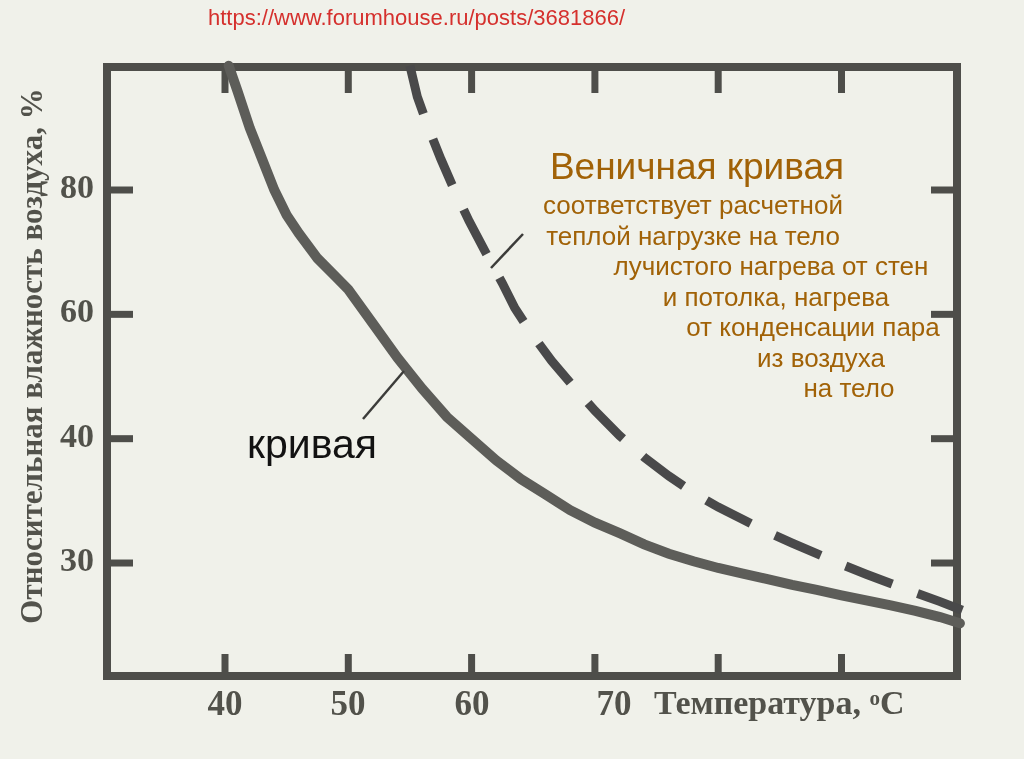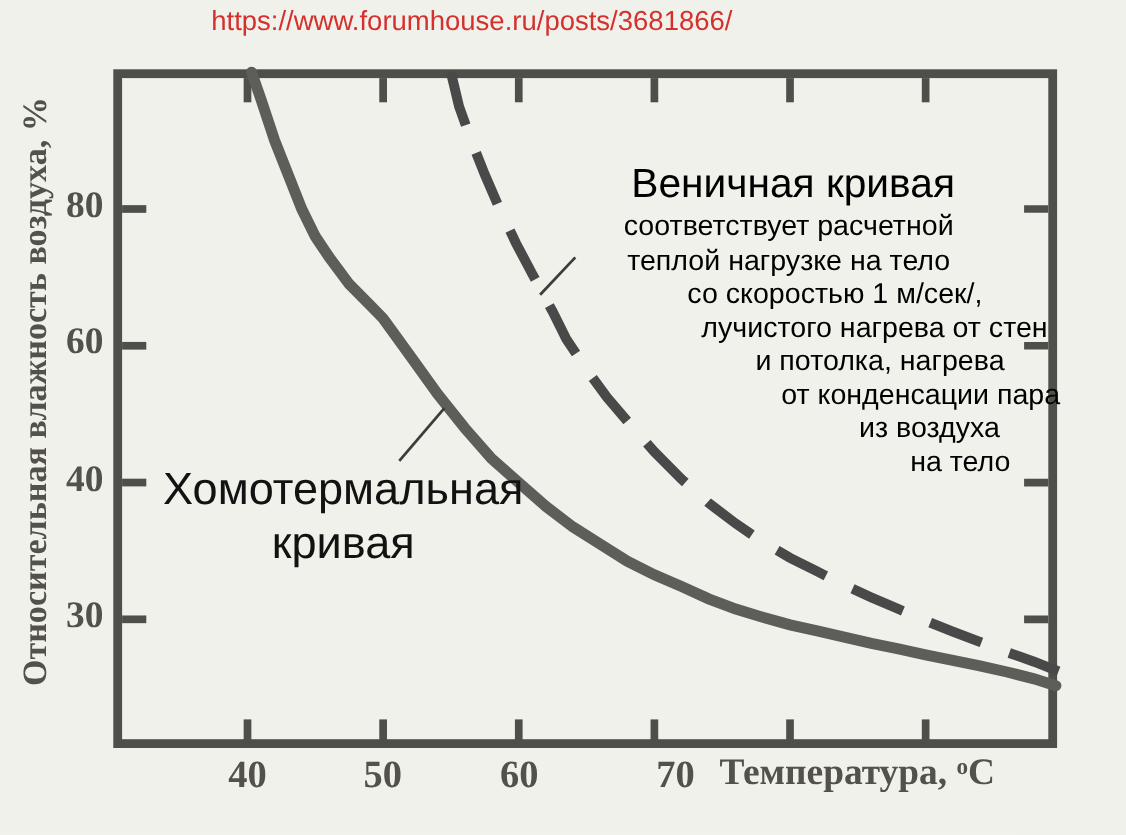--- a/index.html
+++ b/index.html
@@ -5,22 +5,22 @@
   html,body{margin:0;padding:0;}
   .page{
     position:relative;
     width:1024px;height:759px;
     background:#f0f1ea;
     overflow:hidden;
     font-family:"Liberation Sans", sans-serif;
   }
   
   .url{
-    position:absolute;left:192px;top:5px;
-    font-size:25px;color:#d5302d;
+    position:absolute;left:208px;top:5px;
+    font-size:22px;color:#d5302d;
     letter-spacing:0px;white-space:nowrap;
   }
   
   .chart-svg{position:absolute;left:0;top:0;}
   .frame{fill:none;stroke:#4e4e4a;stroke-width:8;}
   .tick{stroke:#4e4e4a;stroke-width:7;}
   .curve-solid{fill:none;stroke:#5d5d59;stroke-width:10;stroke-linecap:round;}
   .curve-dashed{fill:none;stroke:#49494a;stroke-width:9;stroke-dasharray:50 27;}
   .callout{stroke:#3c3c3a;stroke-width:2.5;}
   
@@ -36,21 +36,21 @@
   .yt80{top:168px;} .yt60{top:292px;} .yt40{top:417px;} .yt20{top:541px;}
   .xtick{position:absolute;top:684px;width:90px;text-align:center;font-size:35px;}
   .xt40{left:180px;} .xt50{left:303px;} .xt60{left:427px;} .xt70{left:569px;}
   .xtitle{position:absolute;left:654px;top:684px;font-size:34px;white-space:nowrap;}
   .xtitle .sup{font-size:0.62em;position:relative;top:-0.45em;}
   
   .left-label{
     position:absolute;left:112px;top:420px;width:400px;
     text-align:center;font-size:41px;line-height:49px;color:#121212;
   }
-  .annotation{position:absolute;left:492px;top:144px;width:490px;color:#000000;}
+  .annotation{position:absolute;left:468px;top:144px;width:490px;color:#a16207;}
   .ann-title{font-size:37px;line-height:46px;text-align:center;transform:translateX(-16px);white-space:nowrap;}
   .ann-line{font-size:26px;line-height:30.5px;text-align:center;white-space:nowrap;}
   .ln1{transform:translateX(-20px);}
   .ln2{transform:translateX(-20px);}
   .ln3{transform:translateX(18px);}
   .ln4{transform:translateX(28px);}
   .ln5{transform:translateX(22px);}
   .ln6{transform:translateX(58px);}
   .ln7{transform:translateX(63px);}
   .ln8{transform:translateX(100px);}
@@ -101,29 +101,27 @@
   <div class="ytick yt20 serif">30</div>
 
   <div class="xtick xt40 serif">40</div>
   <div class="xtick xt50 serif">50</div>
   <div class="xtick xt60 serif">60</div>
   <div class="xtick xt70 serif">70</div>
 
   <div class="xtitle serif"><span>Температура, </span><span class="sup">о</span><span>С</span></div>
 
   <div class="left-label">
-    <div>Хомотермальная</div>
     <div>кривая</div>
   </div>
 
   <div class="annotation">
     <div class="ann-title">Веничная кривая</div>
     <div class="ann-line ln1">соответствует расчетной</div>
     <div class="ann-line ln2">теплой нагрузке на тело</div>
-    <div class="ann-line ln5">со скоростью 1 м/сек/,</div>
     <div class="ann-line ln6">лучистого нагрева от стен</div>
     <div class="ann-line ln7">и потолка, нагрева</div>
     <div class="ann-line ln8">от конденсации пара</div>
     <div class="ann-line ln9">из воздуха</div>
     <div class="ann-line ln10">на тело</div>
   </div>
 
 </div>
 
 </body></html>

